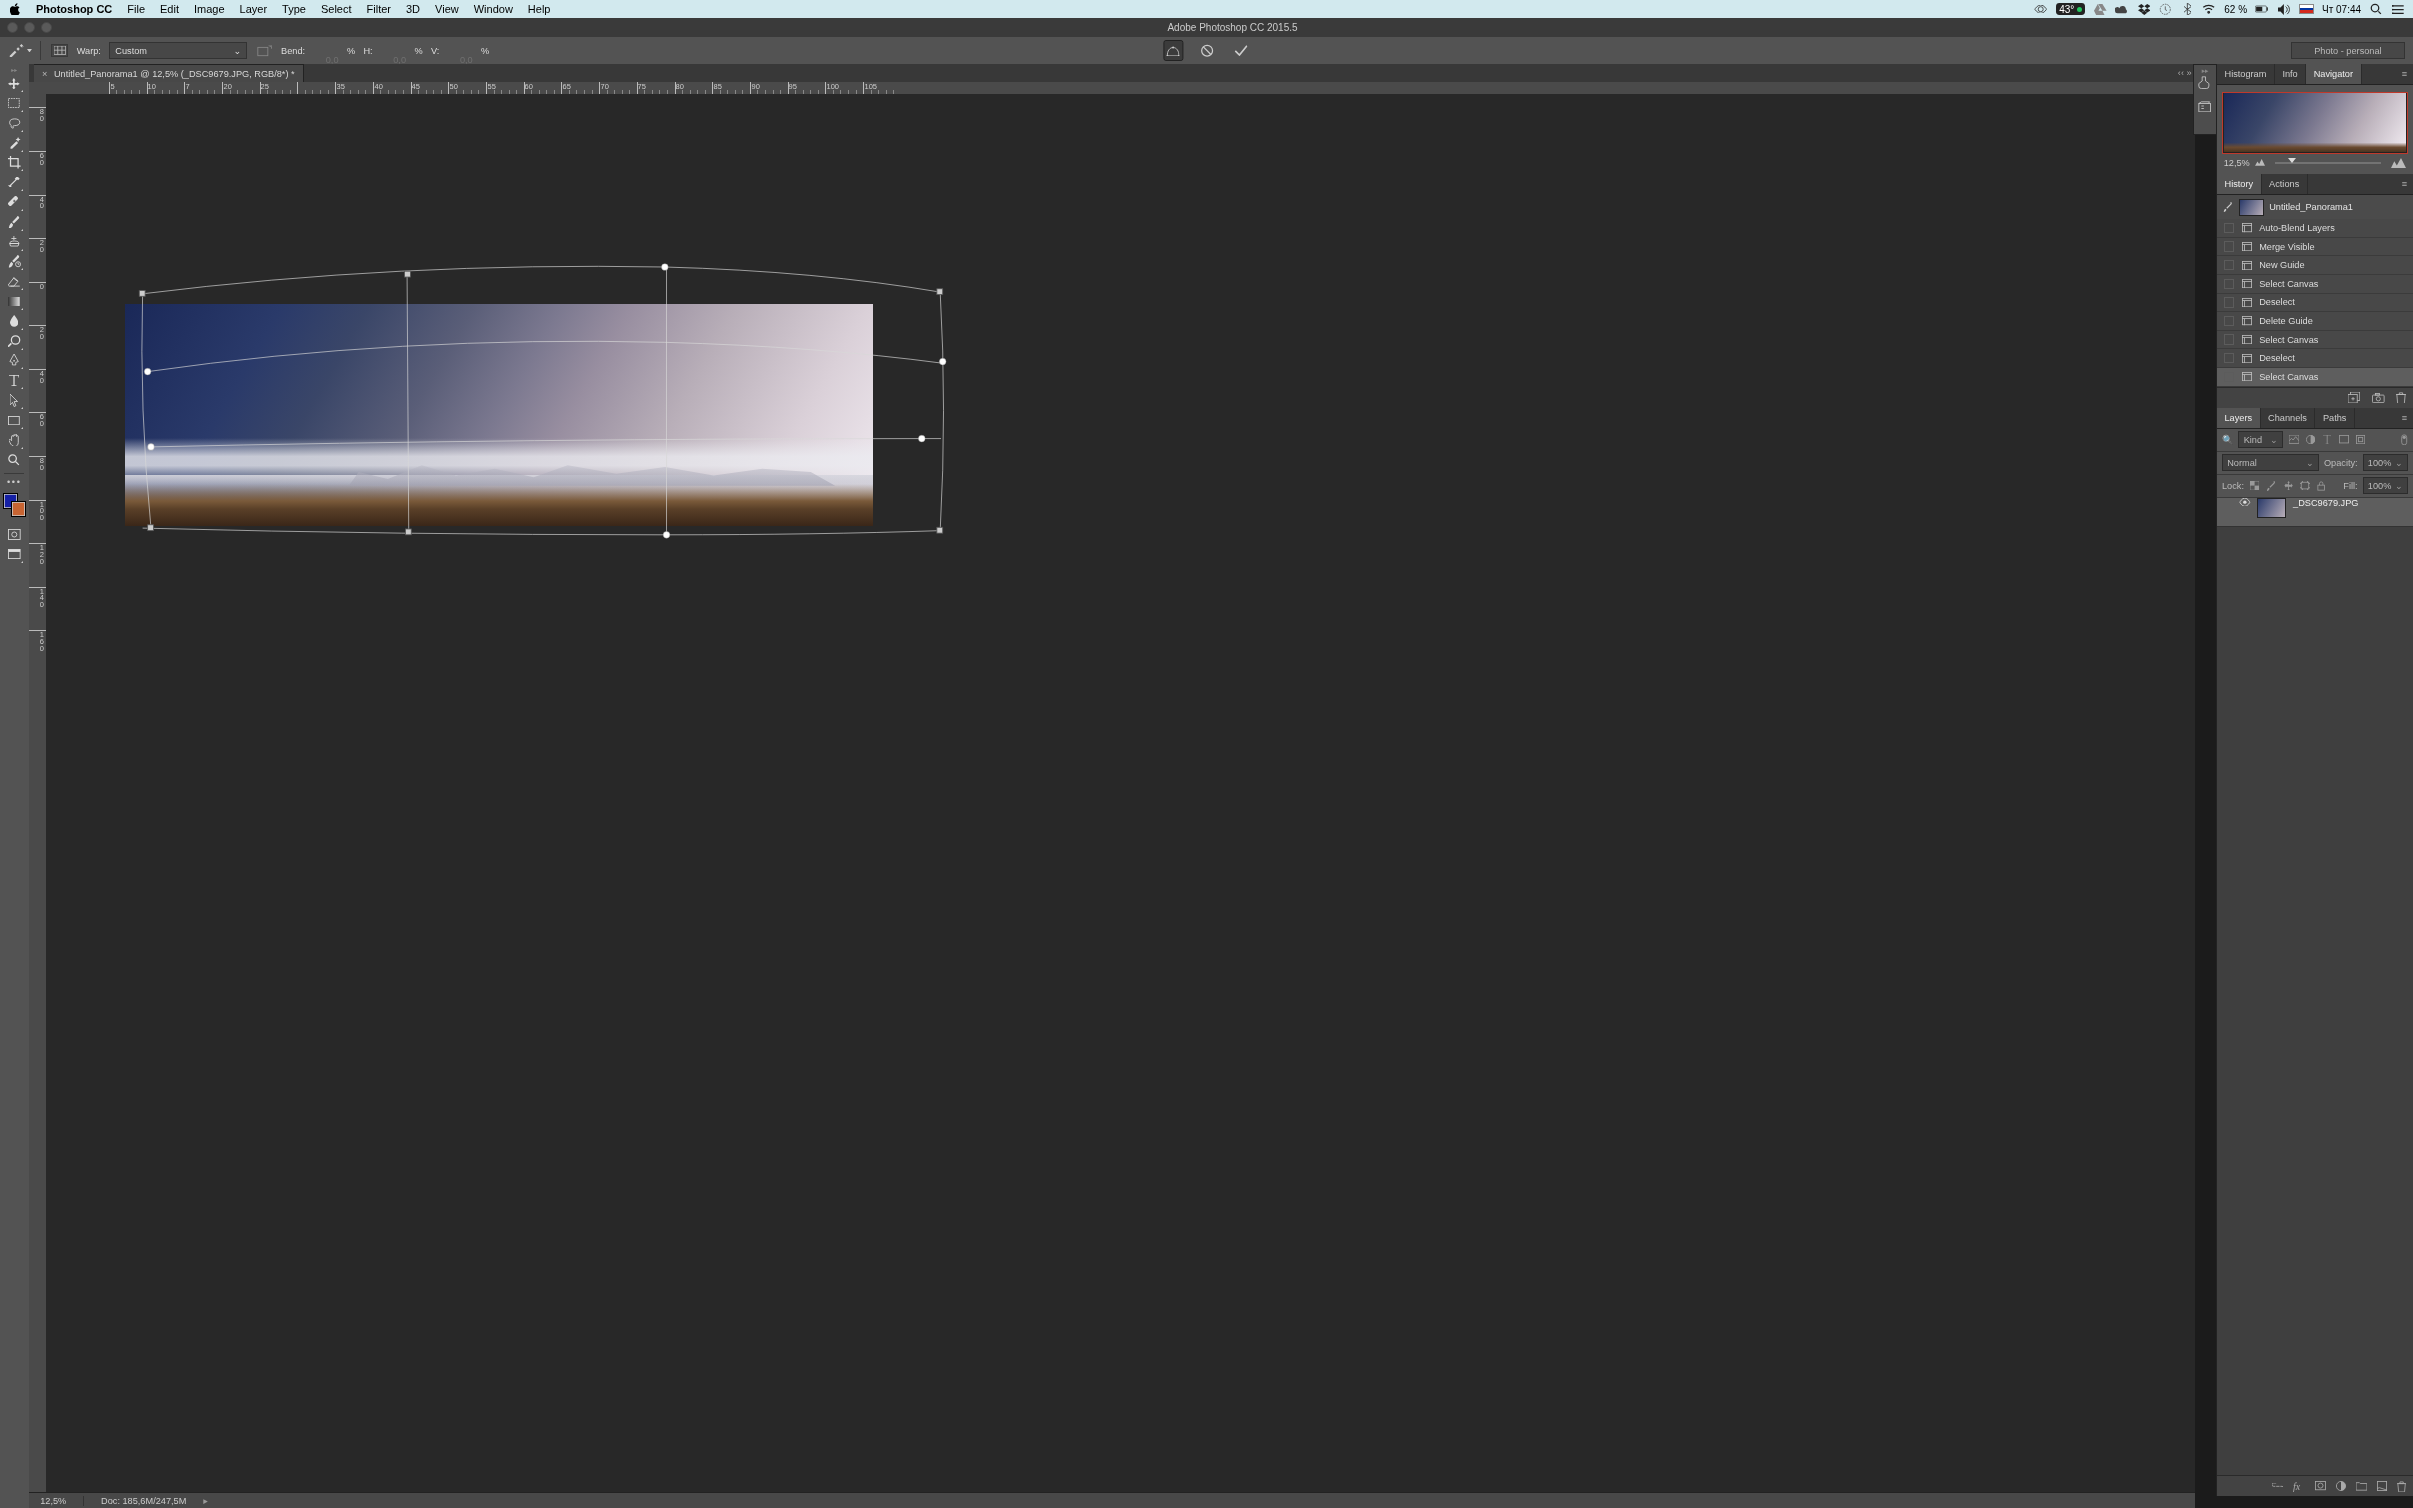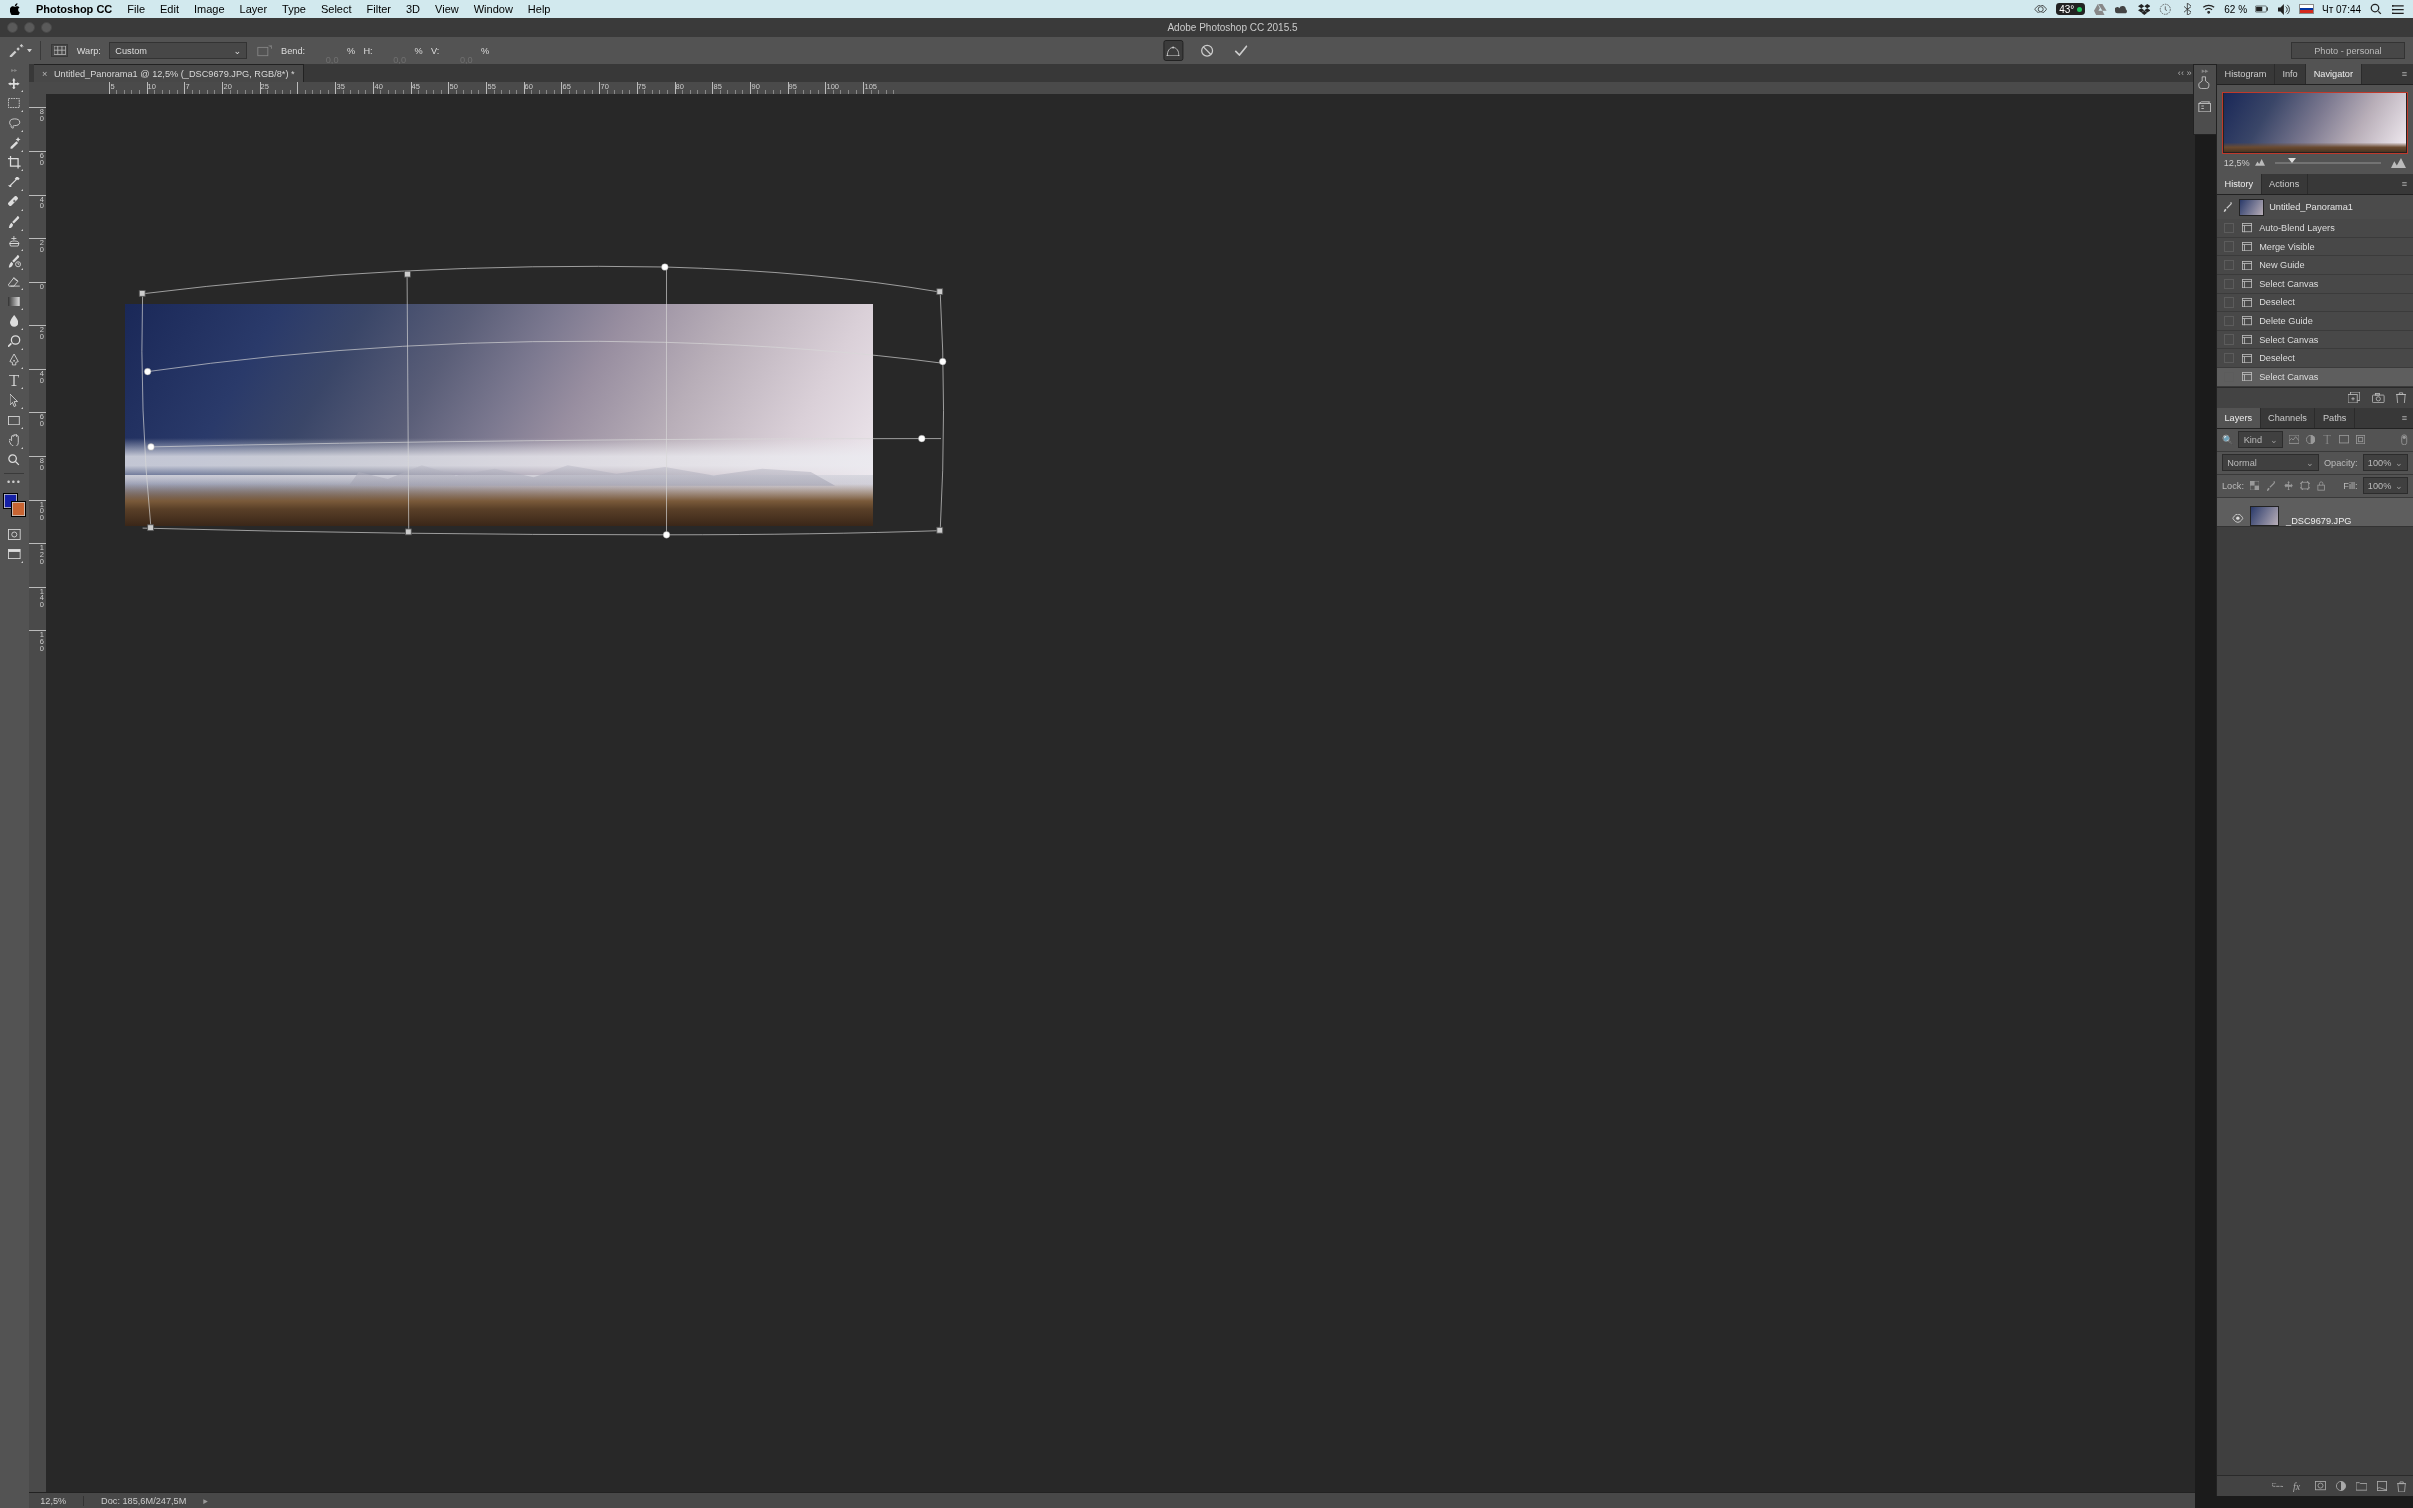--- a/index.html
+++ b/index.html
@@ -149,21 +149,21 @@
   .hist-foot { height:20px; background:#434343; border-top:0.8px solid #2a2a2a; display:flex; align-items:center; justify-content:flex-end; gap:11.7px; padding:0 6.7px;}
 
   
   .layers-body { display:flex; flex-direction:column; flex:1;}
   .lay-row { display:flex; align-items:center; gap:5px; padding:2.5px 5px; color:#bbb; font-size:9.2px; border-bottom:0.8px solid #3a3a3a;}
   .lay-row .sel { background:#404040; border:0.8px solid #2c2c2c; padding:0.8px 4.2px; min-width:42px; display:flex; align-items:center; justify-content:space-between; height:13.4px;}
   .lay-row .sel .chev{color:#999;}
   .lay-row .ic{width:11.7px;height:11.7px;display:flex;align-items:center;justify-content:center;}
   .lay-row .grow{flex:1;}
   .lay-list { flex:1; background:#3f3f3f; overflow:hidden;}
-  .layer { display:flex; align-items:flex-end; height:28.5px; background:#5e5e5e; border-bottom:0.8px solid #333; padding:0 15px; gap:6.7px;}
+  .layer { display:flex; align-items:flex-start; height:28.5px; background:#5e5e5e; border-bottom:0.8px solid #333; padding:0 22px; gap:6.7px;}
   .layer .eye{width:11.7px;height:11.7px;}
   .layer .thumb{width:27px;height:18.4px;background:linear-gradient(120deg,#2a3a6a,#b8aeb8);border:0.8px solid #222;}
   .layer .name{color:#eee;}
   .lay-foot { height:20px; background:#434343; border-top:0.8px solid #2a2a2a; display:flex; align-items:center; justify-content:flex-end; gap:10px; padding:0 6.7px;}
 </style>
 </head>
 <body>
 
 <div class="menubar">
   <div class="apple">

